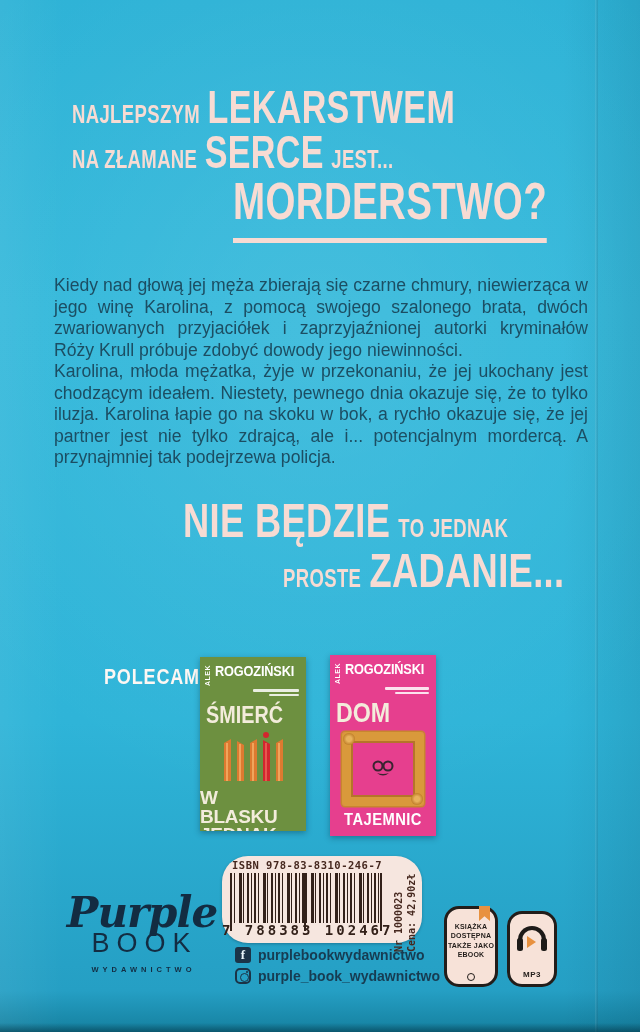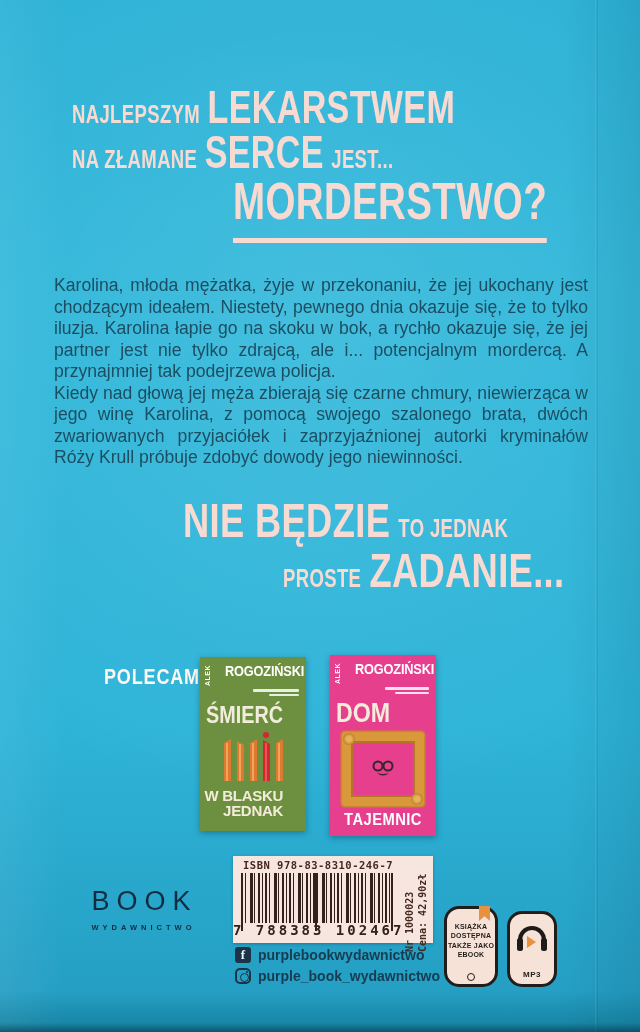--- a/index.html
+++ b/index.html
@@ -42,47 +42,47 @@
   .tg-sm { font-size:25px; }
   #tg1 { left:183px; top:492px; }
   #tg2 { left:283px; top:542px; }
 
   
   .polecamy { position:absolute; left:104px; top:664px; color:#fdf7f3; font-weight:bold;
     font-size:22px; letter-spacing:1px; transform:scaleX(.82); transform-origin:left top; }
   .bookcover { position:absolute; box-shadow:0 2px 6px rgba(0,30,45,.35); overflow:hidden; }
   #book1 { left:200px; top:657px; width:106px; height:174px; background:#6d9040; }
   #book2 { left:330px; top:655px; width:106px; height:181px; background:#e63f8e; }
-  .cov-head { display:flex; align-items:flex-start; gap:12px; padding:6px 4px 0 3px; }
+  .cov-head { display:flex; align-items:flex-start; gap:2px; padding:6px 4px 0 3px; }
   .cov-alek { font-size:7px; font-weight:bold; color:#fff; transform:rotate(-90deg) translate(-6px,0);
     transform-origin:center; width:10px; height:24px; line-height:24px; letter-spacing:.5px; }
   .cov-author { font-size:14.5px; font-weight:bold; color:#fff; letter-spacing:-.2px;
     transform:scaleX(.88); transform-origin:left top; white-space:nowrap; }
   .cov-tags { display:flex; flex-direction:column; align-items:flex-end; gap:2px; padding:2px 7px 0 0; }
   .cov-tags i { display:block; height:2.5px; background:rgba(255,255,255,.85); border-radius:1px; }
   .cov-title1 { color:#f3ecdb; font-weight:bold; transform:scaleX(.86); transform-origin:left top;
     white-space:nowrap; padding-left:7px; }
   #book1 .cov-title1 { font-size:23px; margin-top:6px; }
   #book2 .cov-title1 { font-size:27px; margin-top:4px; }
   .lipsticks { display:block; margin:2px auto 0; }
-  .cov-title2 { color:#f3ecdb; font-weight:bold; text-align:right; padding-right:23px;
-    font-size:15px; line-height:.98; letter-spacing:-.3px; }
+  .cov-title2 { color:#f3ecdb; font-weight:bold; padding-right:23px;
+    font-size:19px; line-height:.98; letter-spacing:-.3px; }
   .frame { width:64px; height:56px; margin:3px auto 0; border:9px solid #d9993b; border-radius:3px;
     box-shadow:inset 0 0 0 2px #b5742a, 0 0 0 1.5px #c8862f; position:relative;
     display:flex; align-items:center; justify-content:center; }
   .frame::before, .frame::after { content:""; position:absolute; width:12px; height:12px;
     background:radial-gradient(circle, #e8b25c 30%, #c07f2a 70%); border-radius:50%; }
   .frame::before { left:-8px; top:-8px; box-shadow:58px 0 0 #d9993b00; }
   .frame::after { right:-8px; bottom:-8px; }
   .cov-title2b { color:#fff; font-weight:bold; text-align:center; font-size:16px; margin-top:5px;
     letter-spacing:.5px; transform:scaleX(.92); }
 
   
-  .barlabel { position:absolute; left:233px; top:856px; width:200px; height:87px;
-    background:#f6e6df; box-shadow:0 1px 3px rgba(0,30,45,.3); }
+  .barlabel { position:absolute; left:222px; top:856px; width:200px; height:87px;
+    background:#f6e6df; box-shadow:0 1px 3px rgba(0,30,45,.3);border-radius:26px; }
   .isbn { font-family:"DejaVu Sans Mono", monospace; font-size:10.5px; font-weight:bold;
     color:#46281f; text-align:left; padding:3px 0 0 10px; letter-spacing:.5px; white-space:nowrap; }
   .bars { position:absolute; left:8px; top:17px; width:152px; height:50px;
     background:repeating-linear-gradient(90deg,
       #33211a 0 2px, #f6e6df 2px 4px,
       #33211a 4px 5px, #f6e6df 5px 9px,
       #33211a 9px 12px, #f6e6df 12px 13px,
       #33211a 13px 14px, #f6e6df 14px 17px,
       #33211a 17px 19px, #f6e6df 19px 21px,
       #33211a 21px 22px, #f6e6df 22px 24px); }
@@ -153,22 +153,22 @@
   <div class="hl-line" id="hl2">
     <span class="hl-sm">NA ZŁAMANE</span>
     <span class="hl-lg">SERCE</span>
     <span class="hl-sm">JEST...</span>
   </div>
   <div class="hl-line" id="hl3">
     <span class="hl-xl">MORDERSTWO?</span>
   </div>
 
   <div class="synopsis">
+    <p>Kiedy nad głową jej męża zbierają się czarne chmury, niewierząca w jego winę Karolina, z pomocą swojego szalonego brata, dwóch zwariowanych przyjaciółek i zaprzyjaźnionej autorki kryminałów Róży Krull próbuje zdobyć dowody jego niewinności.</p>
     <p>Karolina, młoda mężatka, żyje w przekonaniu, że jej ukochany jest chodzącym ideałem. Niestety, pewnego dnia okazuje się, że to tylko iluzja. Karolina łapie go na skoku w bok, a rychło okazuje się, że jej partner jest nie tylko zdrajcą, ale i... potencjalnym mordercą. A przynajmniej tak podejrzewa policja.</p>
-    <p>Kiedy nad głową jej męża zbierają się czarne chmury, niewierząca w jego winę Karolina, z pomocą swojego szalonego brata, dwóch zwariowanych przyjaciółek i zaprzyjaźnionej autorki kryminałów Róży Krull próbuje zdobyć dowody jego niewinności.</p>
   </div>
 
   <div class="tg-line" id="tg1">
     <span class="tg-lg">NIE BĘDZIE</span>
     <span class="tg-sm">TO JEDNAK</span>
   </div>
   <div class="tg-line" id="tg2">
     <span class="tg-sm">PROSTE</span>
     <span class="tg-lg">ZADANIE...</span>
   </div>
@@ -233,20 +233,21 @@
     <div class="guard" style="left:82px"></div>
     <div class="guard" style="left:158px"></div>
     <div class="digits">7 788383 102467</div>
     <div class="bar-side">
       <div>Nr 1000023</div>
       <div>Cena: 42,90zł</div>
     </div>
   </div>
 
   <div class="logo">
+    <div class="logo-script">Purple</div>
     <div class="logo-caps">BOOK</div>
     <div class="logo-sub">WYDAWNICTWO</div>
   </div>
 
   <div class="social">
     <div class="soc-row">
       <span class="fb-ic"></span>
       <span>purplebookwydawnictwo</span>
     </div>
     <div class="soc-row">

